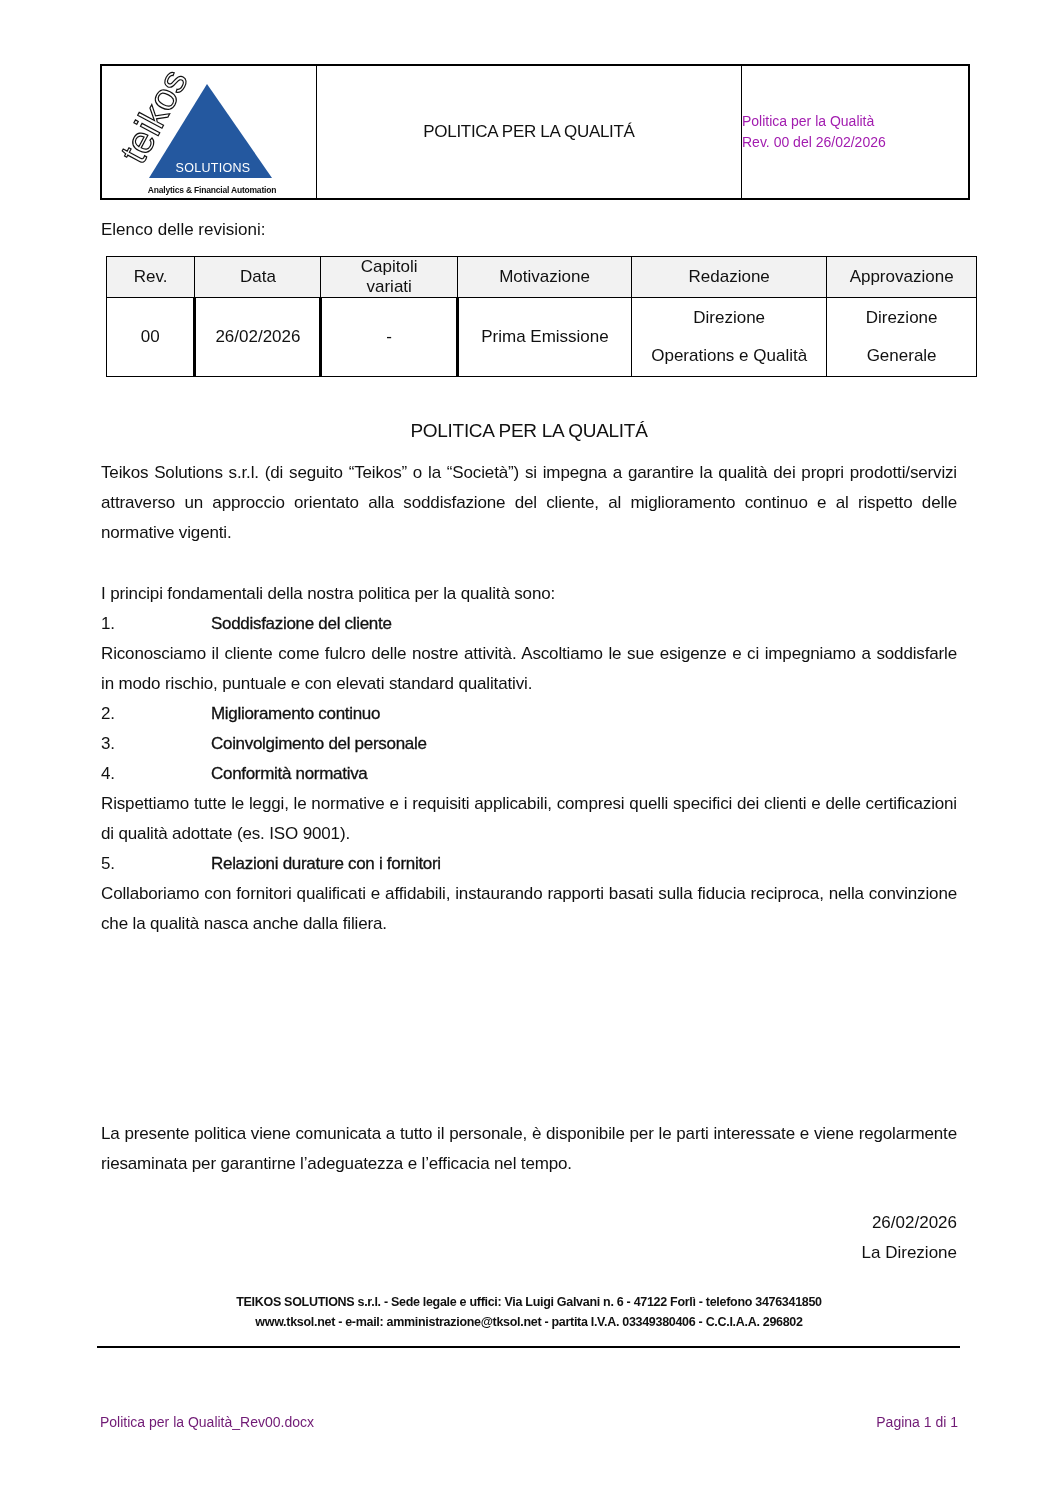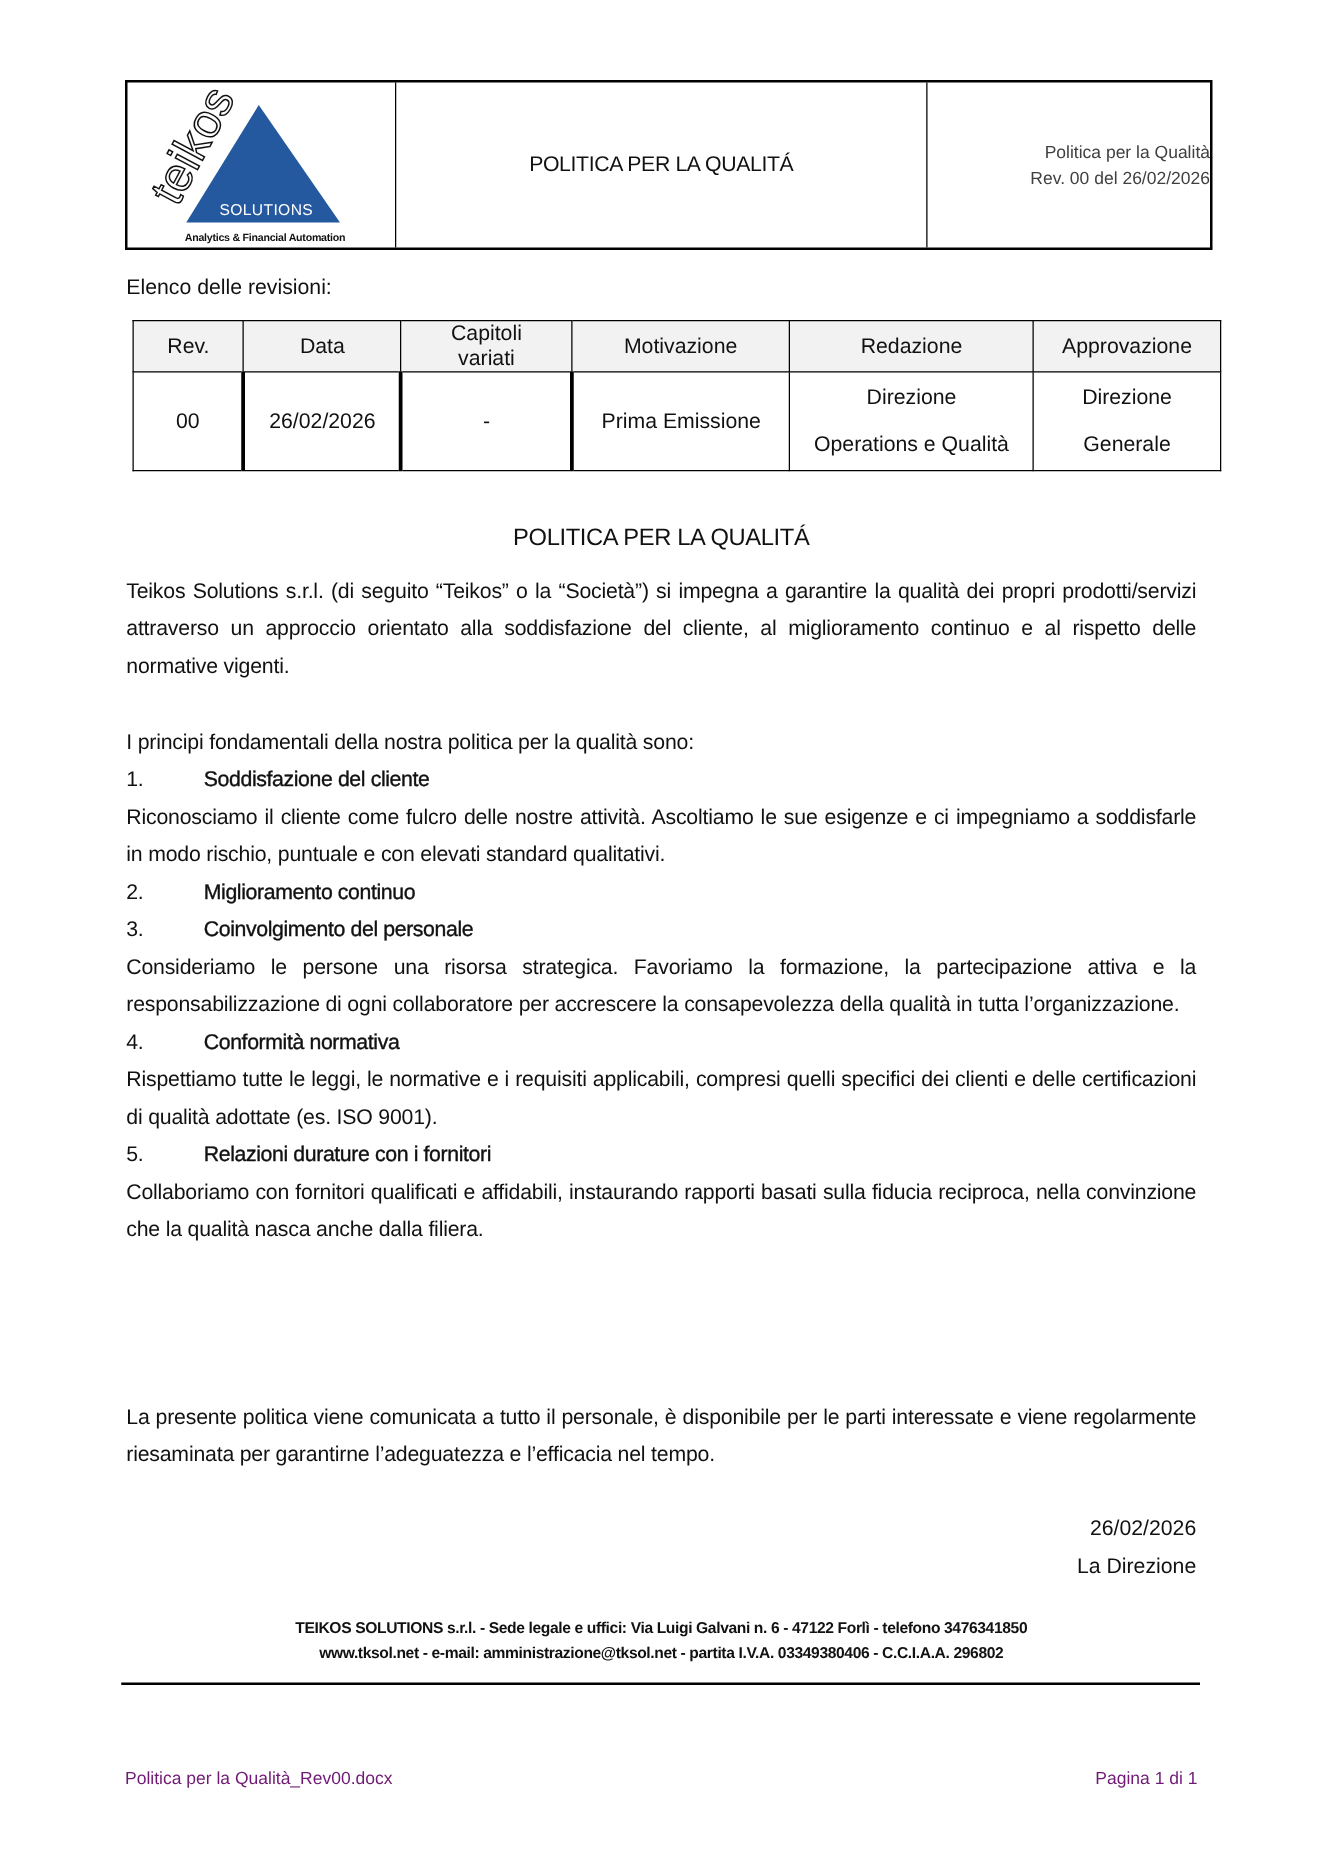--- a/index.html
+++ b/index.html
@@ -7,21 +7,21 @@
       width: 1058px; height: 1497px; position: relative; overflow: hidden;
       font-family: "Liberation Sans", "DejaVu Sans", sans-serif;
       color: #111;
     }
     .header-table {
       position: absolute; left: 100px; top: 64px; width: 870px; height: 136px;
       border: 2px solid #000; box-sizing: border-box; display: flex;
     }
     .h-logo { width: 214px; border-right: 1.5px solid #000; position: relative; }
     .h-title { flex: 1; border-right: 1.5px solid #000; display: flex; align-items: center; justify-content: center; font-size: 17px; letter-spacing: -0.3px; }
-    .h-ref { width: 226px; display: flex; flex-direction: column; align-items: flex-end; justify-content: center; font-size: 14px; line-height: 21px; color: #404040; }
+    .h-ref { width: 226px; display: flex; flex-direction: column; align-items: flex-start; justify-content: center; font-size: 14px; line-height: 21px; color: #a21caf; }
     .logo-svg { position: absolute; left: 0; top: 0; }
 
     .rev-label { position: absolute; left: 101px; top: 220px; font-size: 17px; }
     table.rev {
       position: absolute; left: 106px; top: 256px; width: 871px;
       border-collapse: collapse; font-size: 17px;
     }
     table.rev th, table.rev td { border: 1.5px solid #000; text-align: center; padding: 0 19px; font-weight: normal; }
     table.rev th { background: #f2f2f2; height: 36px; }
     table.rev td { height: 78px; line-height: 38px; }
@@ -29,21 +29,21 @@
 
     .doc-title { position: absolute; left: 0; width: 1058px; top: 420px; text-align: center; font-size: 19px; letter-spacing: -0.3px; }
     .body-text {
       position: absolute; left: 101px; width: 856px; font-size: 17px; line-height: 30px;
       text-align: justify; letter-spacing: -0.15px;
     }
     .p-intro { top: 458px; }
     .p-principles { top: 579px; }
     .section-head { display: flex; font-weight: bold; letter-spacing: -0.3px; }
     .section-head .num { width: 62px; font-weight: normal; }
-    .section-head .sh-title { font-weight: normal; -webkit-text-stroke: 0.3px #111; }
+    .section-head .sh-title { font-weight: normal; margin-left: 48px; -webkit-text-stroke: 0.3px #111; }
     .p-closing { top: 1119px; }
 
     .signature { position: absolute; right: 101px; top: 1208px; text-align: right; font-size: 17px; line-height: 30px; }
 
     .footer-line { position: absolute; left: 97px; top: 1346px; width: 863px; height: 1.5px; background: #000; }
     .footer-company { position: absolute; left: 0; width: 1058px; top: 1292px; text-align: center; font-size: 12.5px; line-height: 20px; font-weight: bold; letter-spacing: -0.3px; }
     .page-footer { position: absolute; left: 100px; width: 858px; top: 1414px; display: flex; justify-content: space-between; font-size: 14px; color: #701a75; }
   </style>
 </head>
 <body>
@@ -116,21 +116,20 @@
       <span class="num">2.</span>
       <span class="sh-title">Miglioramento continuo</span>
     </div>
   </div>
 
   <div>
     <div class="section-head">
       <span class="num">3.</span>
       <span class="sh-title">Coinvolgimento del personale</span>
     </div>
-    <div>Consideriamo le persone una risorsa strategica. Favoriamo la formazione, la partecipazione attiva e la responsabilizzazione di ogni collaboratore per accrescere la consapevolezza della qualità in tutta l’organizzazione.</div>
   </div>
 
   <div>
     <div class="section-head">
       <span class="num">4.</span>
       <span class="sh-title">Conformità normativa</span>
     </div>
     <div>Rispettiamo tutte le leggi, le normative e i requisiti applicabili, compresi quelli specifici dei clienti e delle certificazioni di qualità adottate (es. ISO 9001).</div>
   </div>
 

